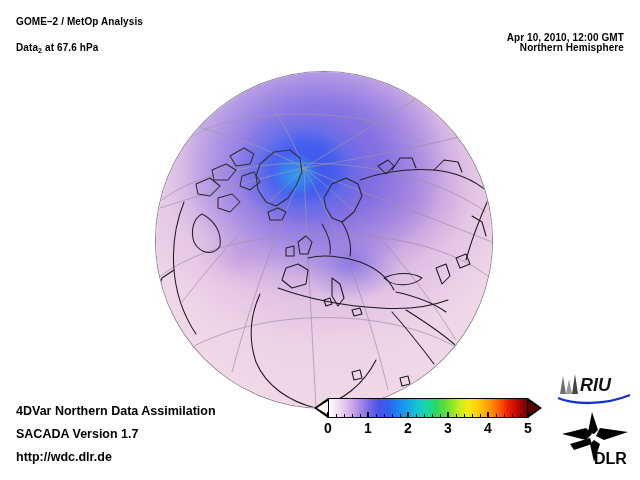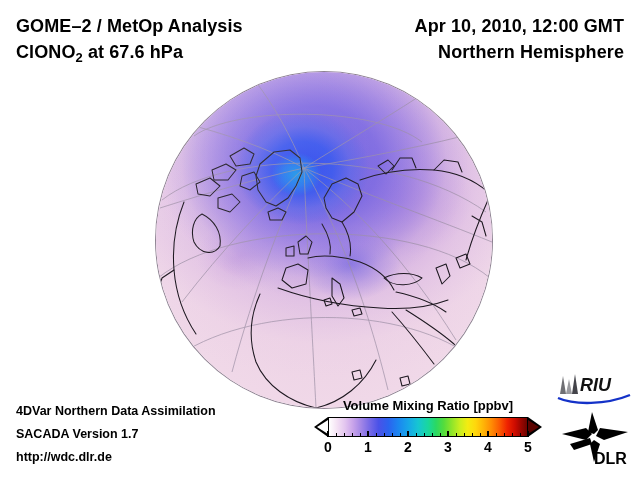--- a/index.html
+++ b/index.html
@@ -8,28 +8,28 @@
   }
   body {
     width: 640px; height: 480px;
     position: relative;
     overflow: hidden;
     font-family: "Liberation Sans", sans-serif;
     color: #000000;
   }
   .hdr {
     position: absolute;
-    font-size: 18px;
+    font-size: 10px;
     font-weight: bold;
     letter-spacing: 0.1px;
     white-space: nowrap;
   }
   #title-line1 { left: 16px; top: 16px; }
   #title-line2 { left: 16px; top: 42px; }
-  #date-line   { right: 16px; top: 16px; text-align: right; }
+  #date-line   { right: 16px; top: 32px; text-align: right; }
   #region-line { right: 16px; top: 42px; text-align: center; }
   .sub { font-size: 0.72em; vertical-align: -0.28em; }
 
   
   #globe-wrap {
     position: absolute;
     left: 156px; top: 72px;
     width: 336px; height: 336px;
   }
   #globe {
@@ -182,21 +182,21 @@
   
   #riu-logo { position: absolute; left: 556px; top: 372px; width: 76px; height: 34px; }
   #dlr-logo { position: absolute; left: 560px; top: 410px; width: 72px; height: 58px; }
 </style>
 </head>
 <body>
 
 <div class="hdr" id="title-line1">GOME–2 / MetOp Analysis</div>
 
 <div class="hdr" id="title-line2">
-  <span>ClONO</span><span class="sub">2</span><span> at 67.6 hPa</span>
+  <span>Data</span><span class="sub">2</span><span> at 67.6 hPa</span>
 </div>
 
 <div class="hdr" id="date-line">Apr 10, 2010, 12:00 GMT</div>
 
 <div class="hdr" id="region-line">Northern Hemisphere</div>
 
 <div id="globe-wrap">
   <div id="globe">
     <div class="layer" id="field-base"></div>
     <div class="layer" id="field-lobe-w"></div>
@@ -294,21 +294,20 @@
     <div class="layer" id="limb"></div>
     <div class="layer" id="glare"></div>
   </div>
 </div>
 
 <div class="foot" id="foot1">4DVar Northern Data Assimilation</div>
 <div class="foot" id="foot2">SACADA Version 1.7</div>
 <div class="foot" id="foot3">http://wdc.dlr.de</div>
 
 <div id="cb-wrap">
-  <div id="cb-title">Volume Mixing Ratio [ppbv]</div>
   <div id="cb-row">
     <div class="cb-cap" id="cb-cap-left"></div>
     <div id="cb-bar-box"></div>
     <div class="cb-cap" id="cb-cap-right"></div>
     <div id="cb-ticks">
         <div class="tick-major" style="left: calc(0% - 0.75px);"></div>
         <div class="tick-minor" style="left: calc(4% - 0.5px);"></div>
         <div class="tick-minor" style="left: calc(8% - 0.5px);"></div>
         <div class="tick-minor" style="left: calc(12% - 0.5px);"></div>
         <div class="tick-minor" style="left: calc(16% - 0.5px);"></div>

